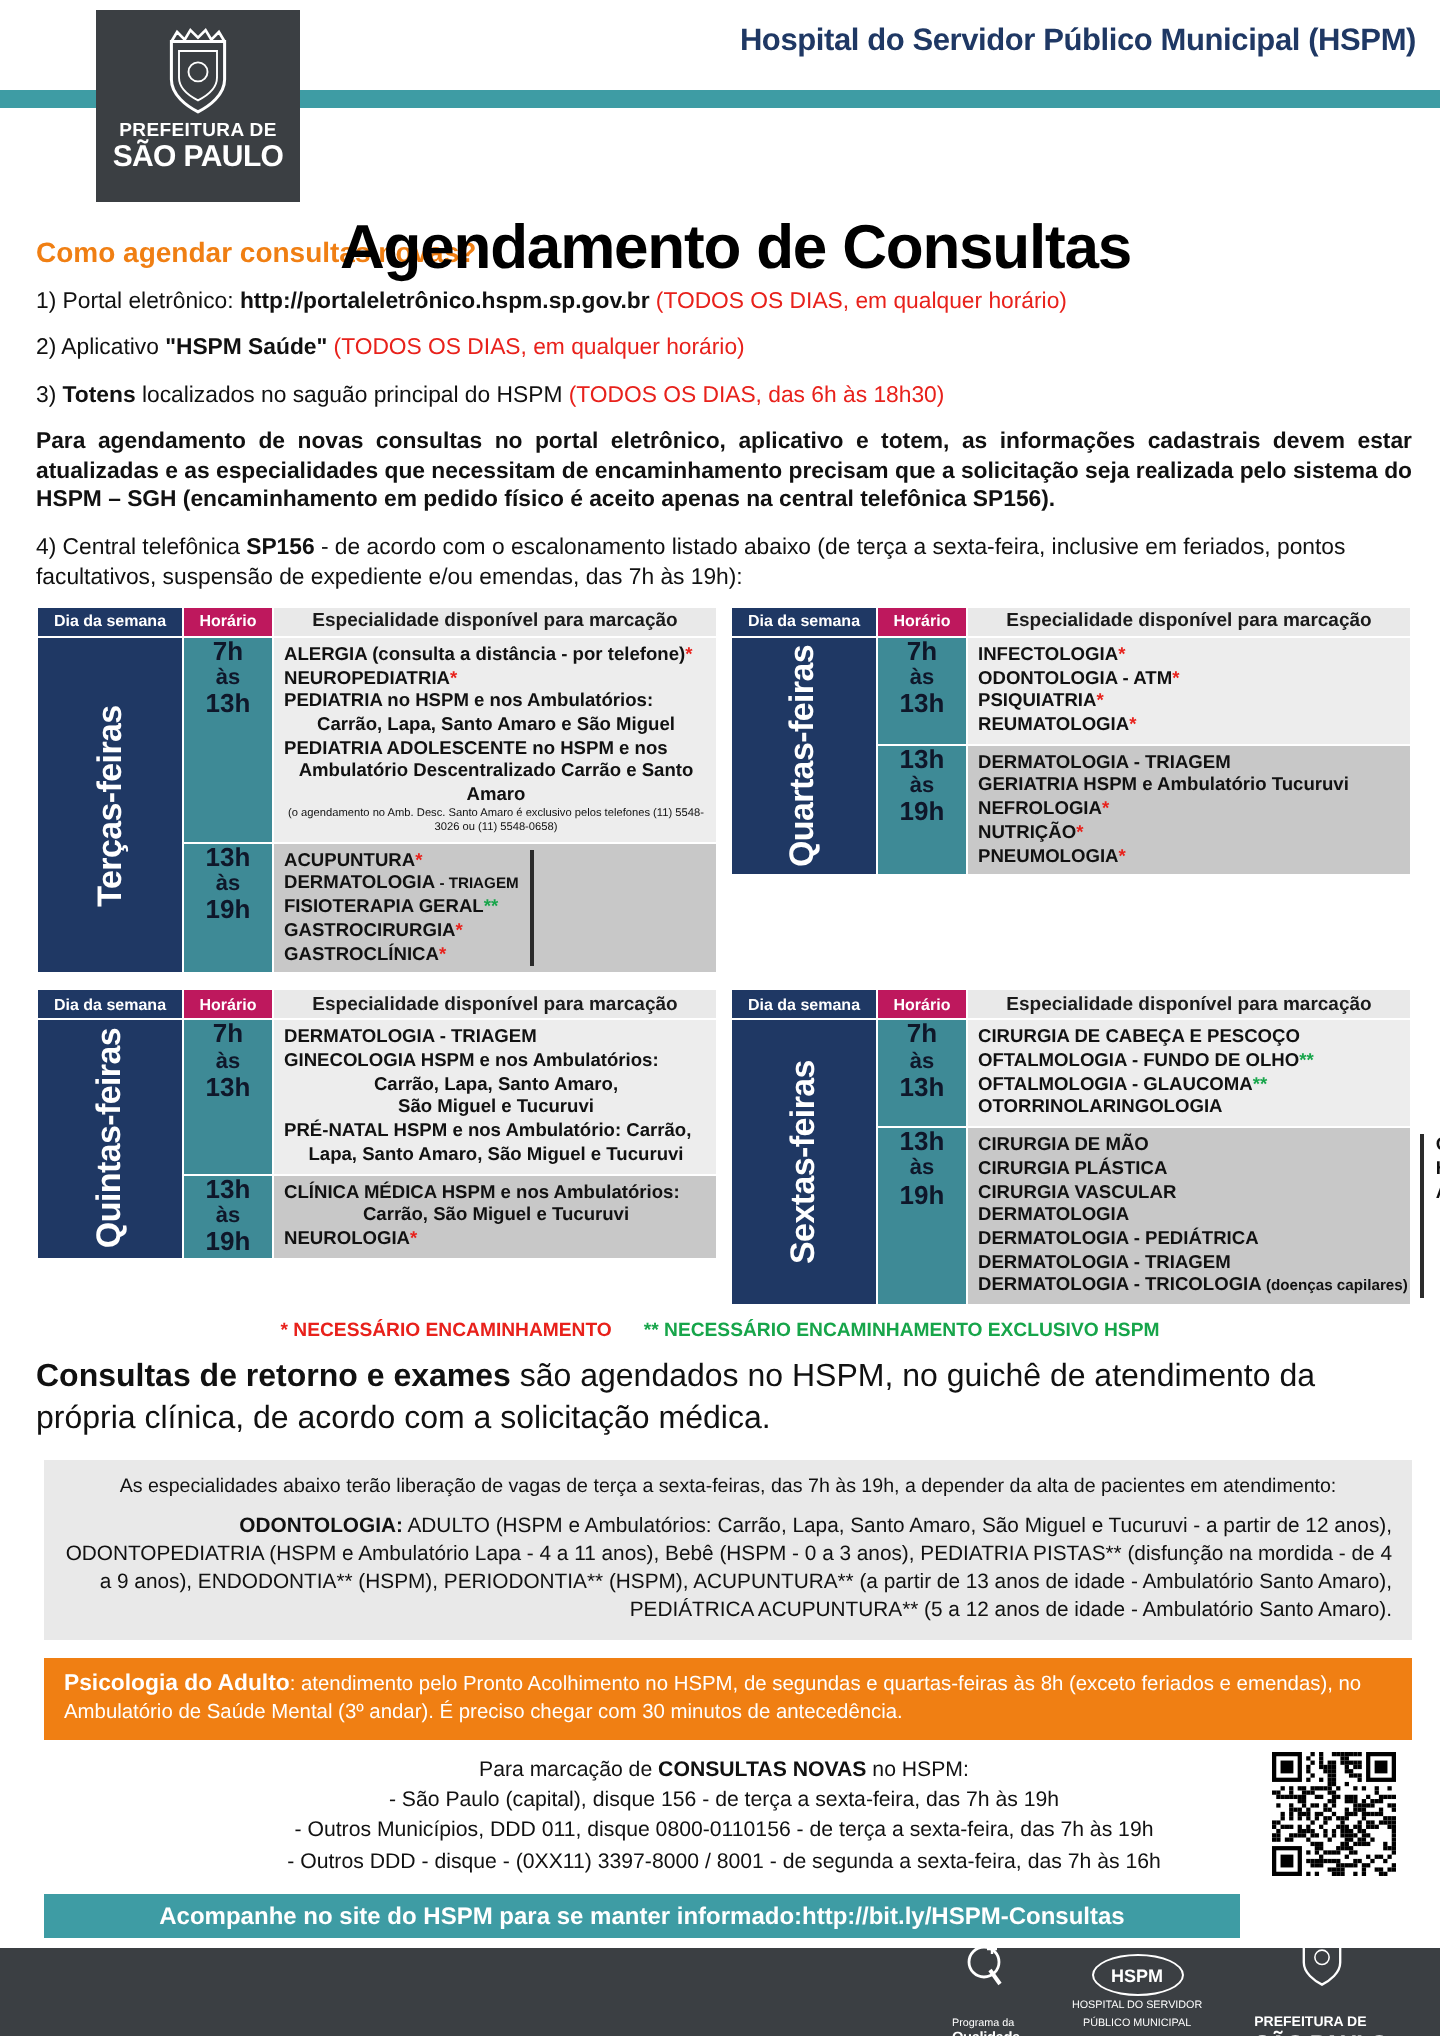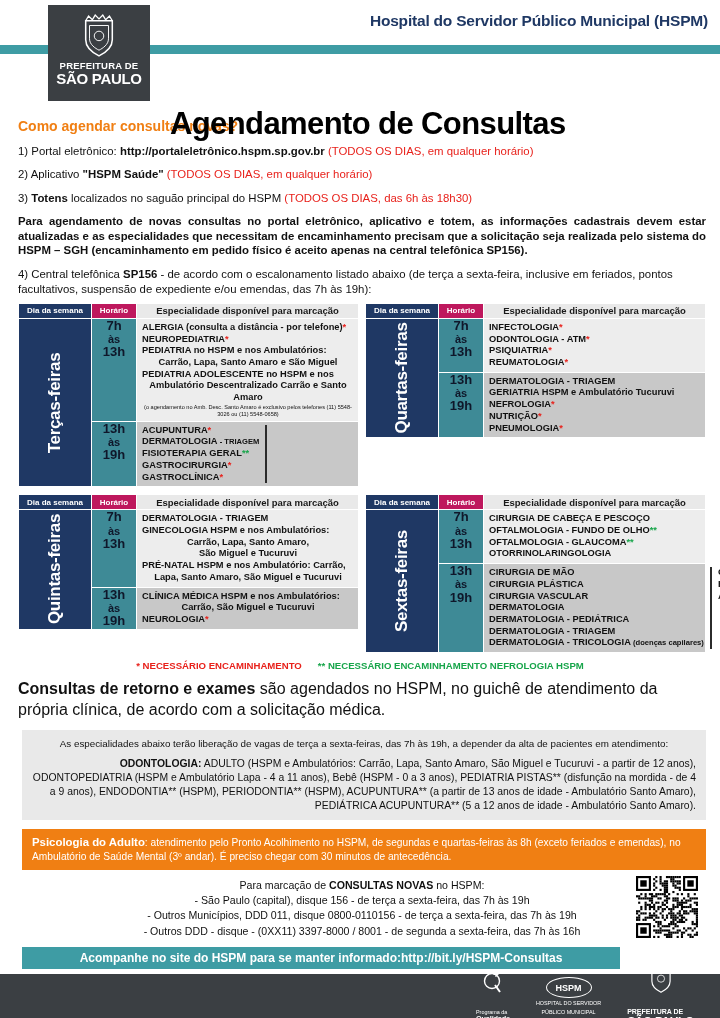--- a/index.html
+++ b/index.html
@@ -364,21 +364,21 @@
                   </div>
                 </div>
               </div>
             </div>
           </div>
         </div>
     </div>
   </div>
 
   <div class="legend">
-    <span class="red">* NECESSÁRIO ENCAMINHAMENTO</span><span class="sp"></span><span class="green">** NECESSÁRIO ENCAMINHAMENTO NEFROLOGIA HSPM</span>
+    <span class="red">* NECESSÁRIO ENCAMINHAMENTO</span><span class="sp"></span><span class="green">** NECESSÁRIO ENCAMINHAMENTO EXCLUSIVO HSPM</span>
   </div>
 
   <div class="retorno">
     <b>Consultas de retorno e exames</b><span> são agendados no HSPM, no guichê de atendimento da própria clínica, de acordo com a solicitação médica.</span>
   </div>
 
   <div class="graybox">
     <div class="hdr">As especialidades abaixo terão liberação de vagas de terça a sexta-feiras, das 7h às 19h, a depender da alta de pacientes em atendimento:</div>
     <div class="bdy">
       <b>ODONTOLOGIA:</b><span> ADULTO (HSPM e Ambulatórios: Carrão, Lapa, Santo Amaro, São Miguel e Tucuruvi - a partir de 12 anos), ODONTOPEDIATRIA (HSPM e Ambulatório Lapa - 4 a 11 anos), Bebê (HSPM - 0 a 3 anos), PEDIATRIA PISTAS** (disfunção na mordida - de 4 a 9 anos), ENDODONTIA** (HSPM), PERIODONTIA** (HSPM), ACUPUNTURA** (a partir de 13 anos de idade - Ambulatório Santo Amaro), PEDIÁTRICA ACUPUNTURA** (5 a 12 anos de idade - Ambulatório Santo Amaro).</span>

